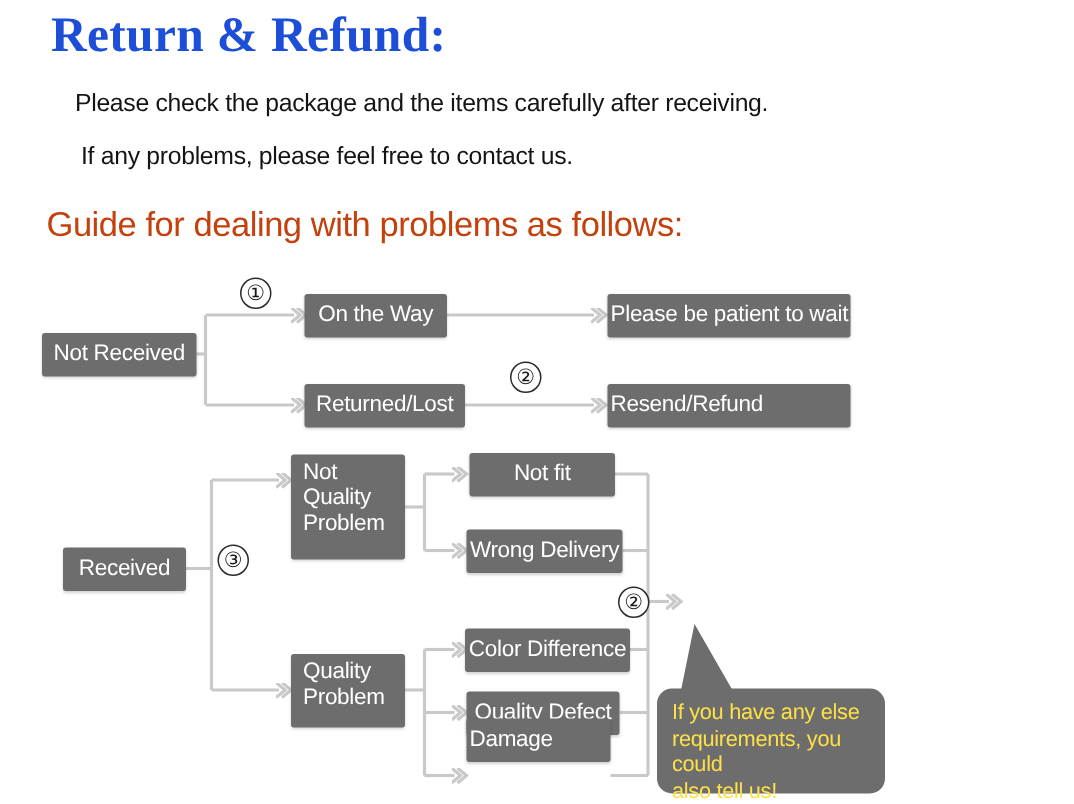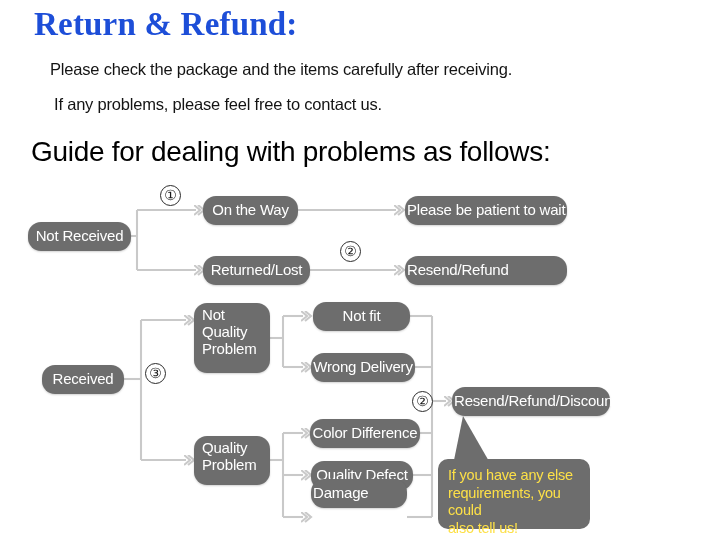--- a/index.html
+++ b/index.html
@@ -30,35 +30,35 @@
     color:#141414;
     white-space:nowrap;
     letter-spacing:-0.2px;
     text-align:right;
   }
   .sub1{left:50px;top:60px;}
   .sub2{left:54px;top:95px;}
   .guide{
     position:absolute;left:31px;top:136px;
     font-family:"Liberation Sans", sans-serif;
-    font-size:28px;
-    color:#000000;
+    font-size:23px;
+    color:#c2410c;
     white-space:nowrap;
     letter-spacing:-0.3px;
   }
 
   
   #flow{position:absolute;left:0;top:0;width:716px;height:536px;}
   svg.lines{position:absolute;left:0;top:0;width:716px;height:536px;}
 
   .node{
     position:absolute;
     background:#6d6d6d;
     color:#ffffff;
-    border-radius:13px;
+    border-radius:2px;
     font-family:"Liberation Sans", sans-serif;
     font-size:15px;
     display:flex;
     align-items:center;
     justify-content:center;
     text-align:center;
     box-sizing:border-box;
     letter-spacing:-0.2px;
     line-height:1.12;
     box-shadow:0 1px 2px rgba(0,0,0,.18);
@@ -207,23 +207,20 @@
     </div>
 
     <div class="node" style="left:311px;top:461px;width:102px;height:29px;">
       <span>Quality Defect</span>
     </div>
 
     <div class="node left-text" style="left:311px;top:479px;width:96px;height:29px;">
       <span>Damage</span>
     </div>
 
-    <div class="node left-text" style="left:452px;top:387px;width:158px;height:29px;">
-      <span>Resend/Refund/Discount</span>
-    </div>
 
     <div class="marker" style="left:160px;top:185px;">
       <span>①</span>
     </div>
     <div class="marker" style="left:340px;top:241px;">
       <span>②</span>
     </div>
     <div class="marker" style="left:145px;top:363px;">
       <span>③</span>
     </div>

